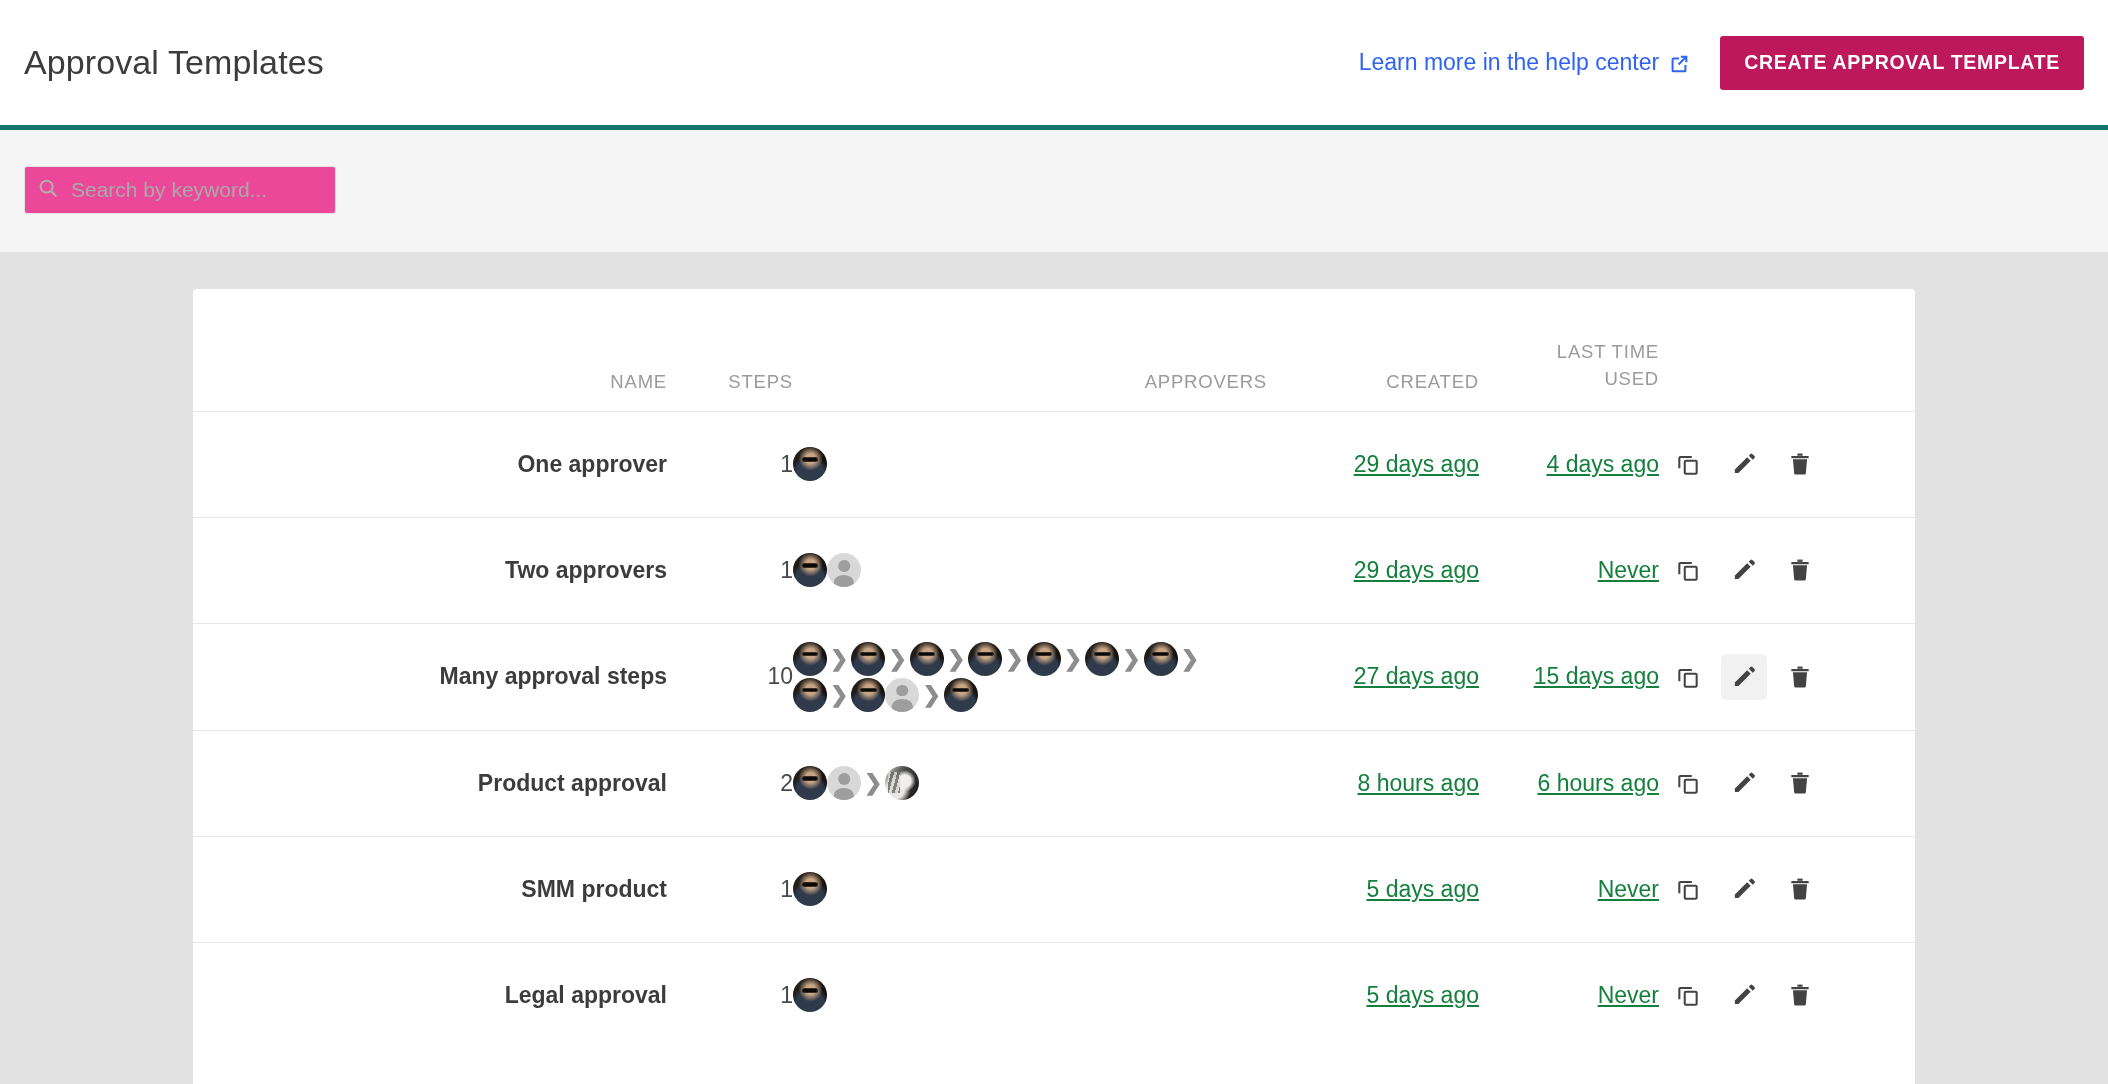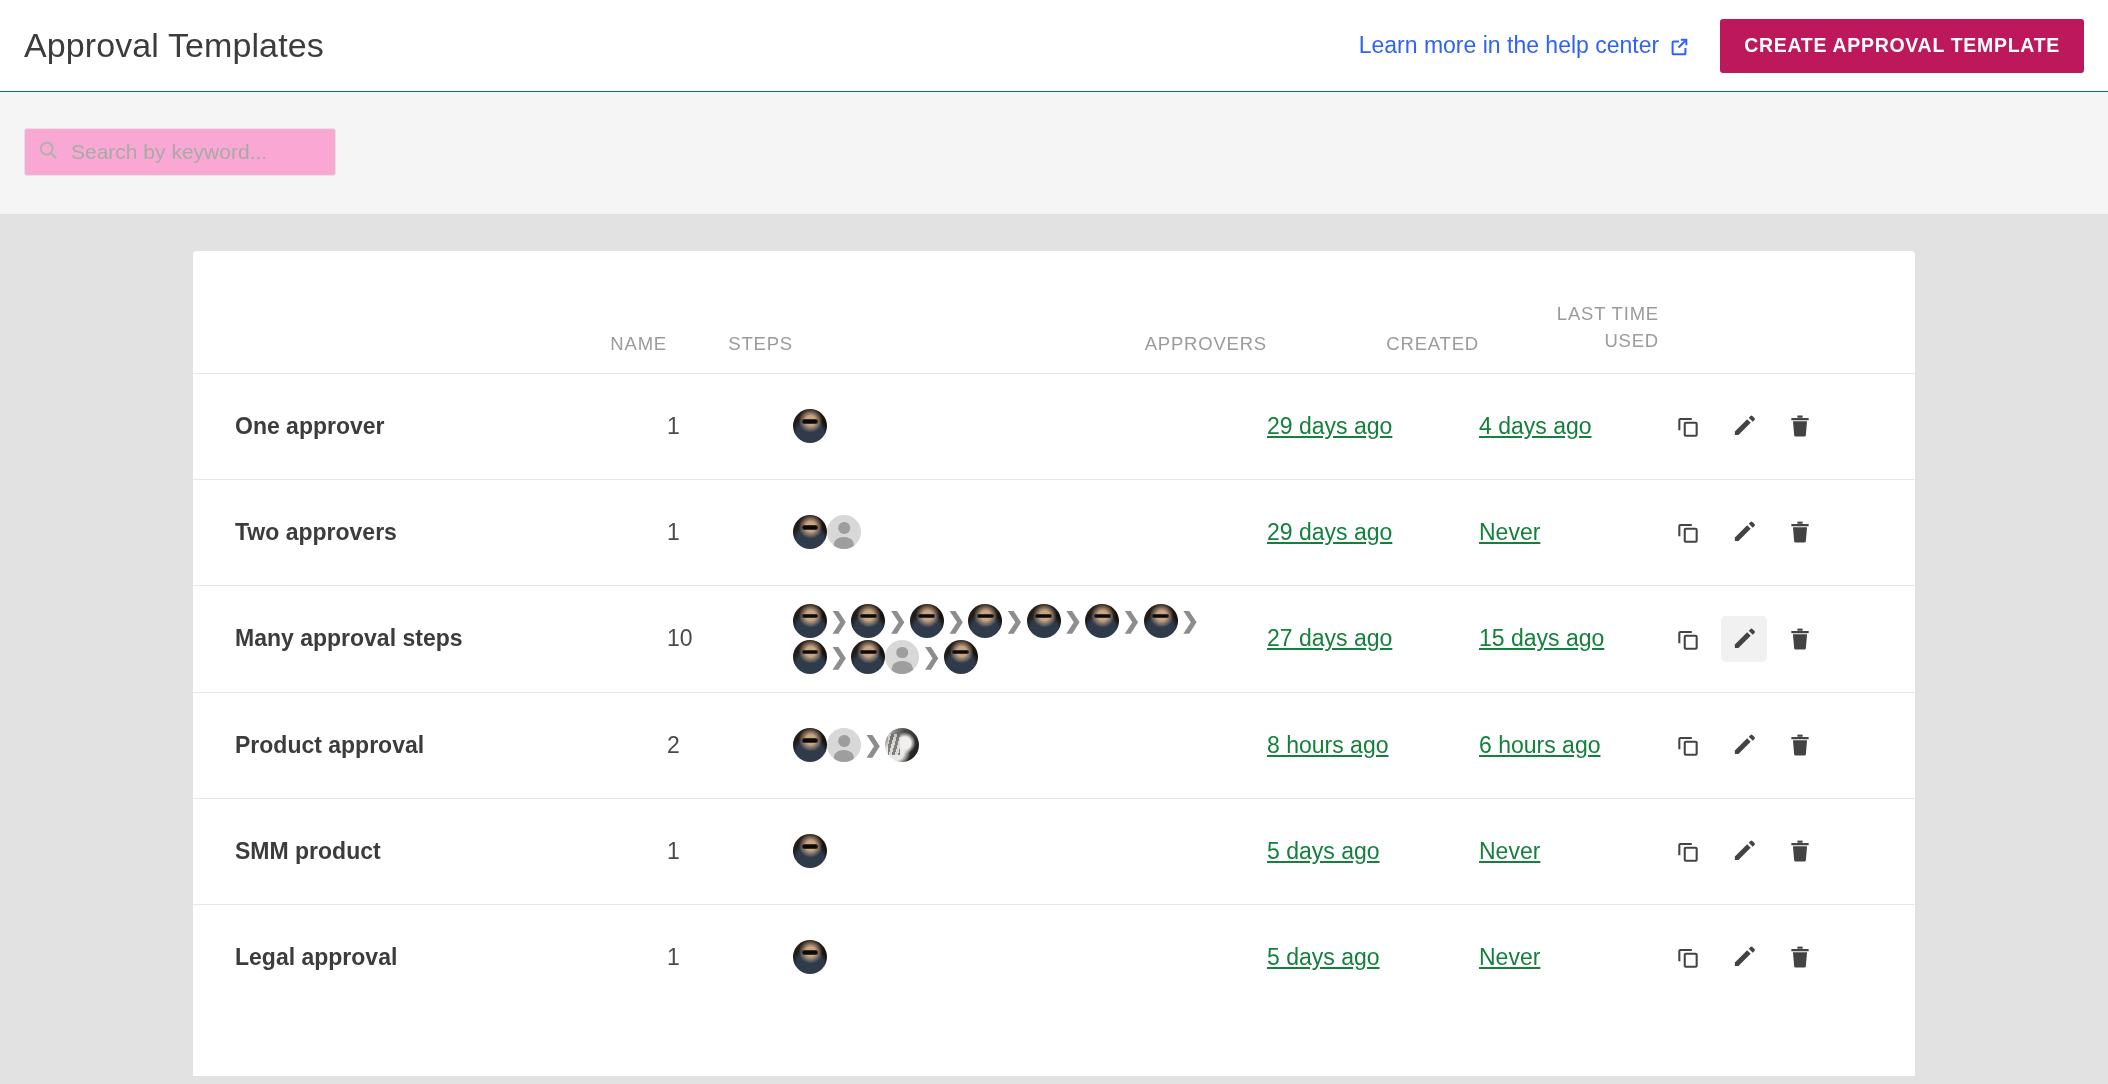--- a/index.html
+++ b/index.html
@@ -7,23 +7,23 @@
   html, body {
     width: 2108px;
     height: 1084px;
     font-family: "Liberation Sans", sans-serif;
     background: #e2e2e2;
     overflow: hidden;
   }
 
   
   .page-header {
-    height: 92px;
+    height: 130px;
     background: #ffffff;
-    border-bottom: 1px solid #0f766e;
+    border-bottom: 5px solid #0f766e;
     display: flex;
     align-items: center;
     padding: 0 24px 0 24px;
   }
   .page-title {
     font-size: 34px;
     font-weight: 400;
     color: #3c3c3c;
     letter-spacing: 0.1px;
   }
@@ -64,21 +64,21 @@
   .search-band {
     height: 122px;
     background: #f5f5f5;
     display: flex;
     align-items: flex-start;
     padding: 36px 0 0 24px;
   }
   .search-box {
     width: 312px;
     height: 48px;
-    background: #f9a8d4;
+    background: #ec4899;
     border: 1px solid #e3e3e3;
     border-radius: 3px;
     display: flex;
     align-items: center;
     padding: 0 12px;
     gap: 12px;
     cursor: text;
   }
   .search-box input {
     border: none;
@@ -130,20 +130,21 @@
     height: 122px;
   }
   thead th.th-name { padding-left: 60px; }
   thead th .two-line { display: block; line-height: 1.45; }
 
   tbody td {
     border-bottom: 1px solid #e8e8e8;
     vertical-align: middle;
     padding: 18px 0;
     height: 106px;
+    text-align: right;
   }
   tbody tr:last-child td { border-bottom: none; }
 
   td.cell-name {
     padding-left: 42px;
     font-size: 23px;
     font-weight: 700;
     color: #3c3c3c;
     white-space: nowrap;
   }

